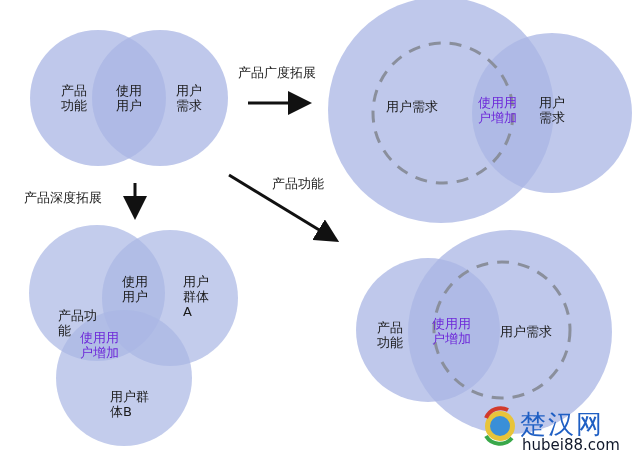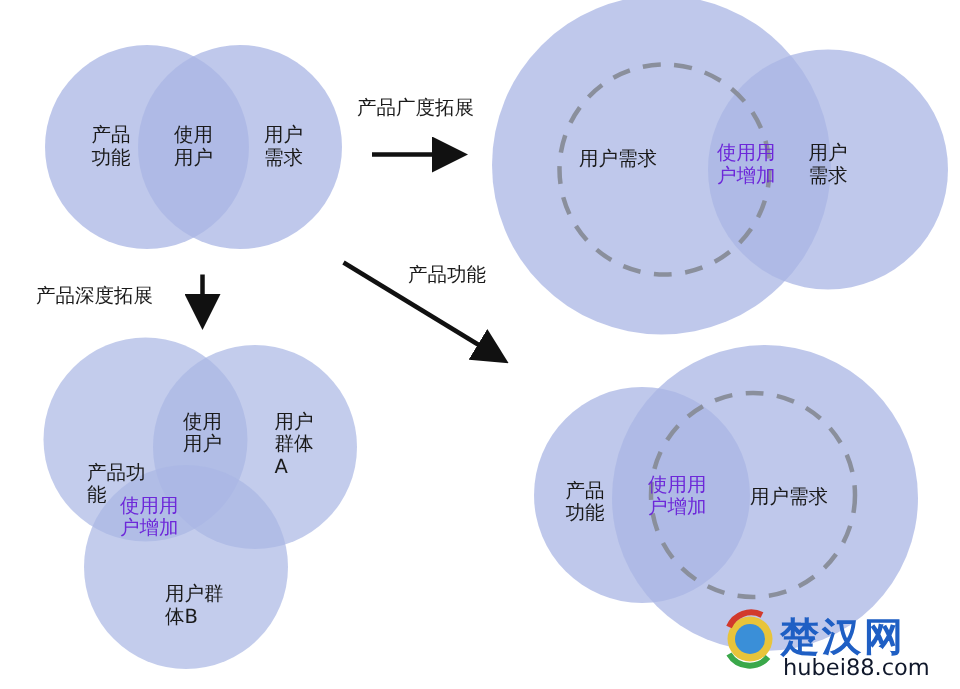--- a/index.html
+++ b/index.html
@@ -1,20 +1,20 @@
 <!DOCTYPE html>
 <html><head>
 <meta charset="utf-8">
 <style>
   html,body{margin:0;padding:0;background:#ffffff;}
   body{width:640px;height:459px;position:relative;overflow:hidden;font-family:"DejaVu Sans","Liberation Sans",sans-serif;}
   svg{position:absolute;left:0;top:0;}
   .lbl{position:absolute;font-size:13px;line-height:15px;color:#1a1a1a;white-space:pre;text-align:left;}
   .red{color:#6d28d9;}
-  .wm-cn{position:absolute;font-size:26px;font-weight:bold;color:#1f5fc4;letter-spacing:2px;}
+  .wm-cn{position:absolute;font-size:26px;font-weight:normal;color:#1f5fc4;letter-spacing:2px;}
   .wm-en{position:absolute;font-size:15px;color:#0f172a;}
 </style>
 </head>
 <body>
 
 <svg width="640" height="459" viewBox="0 0 640 459">
   <defs>
     <marker id="ah" markerWidth="8" markerHeight="8" refX="6" refY="4" orient="auto">
       <path d="M0,0 L8,4 L0,8 z" fill="#111"></path>
     </marker>

